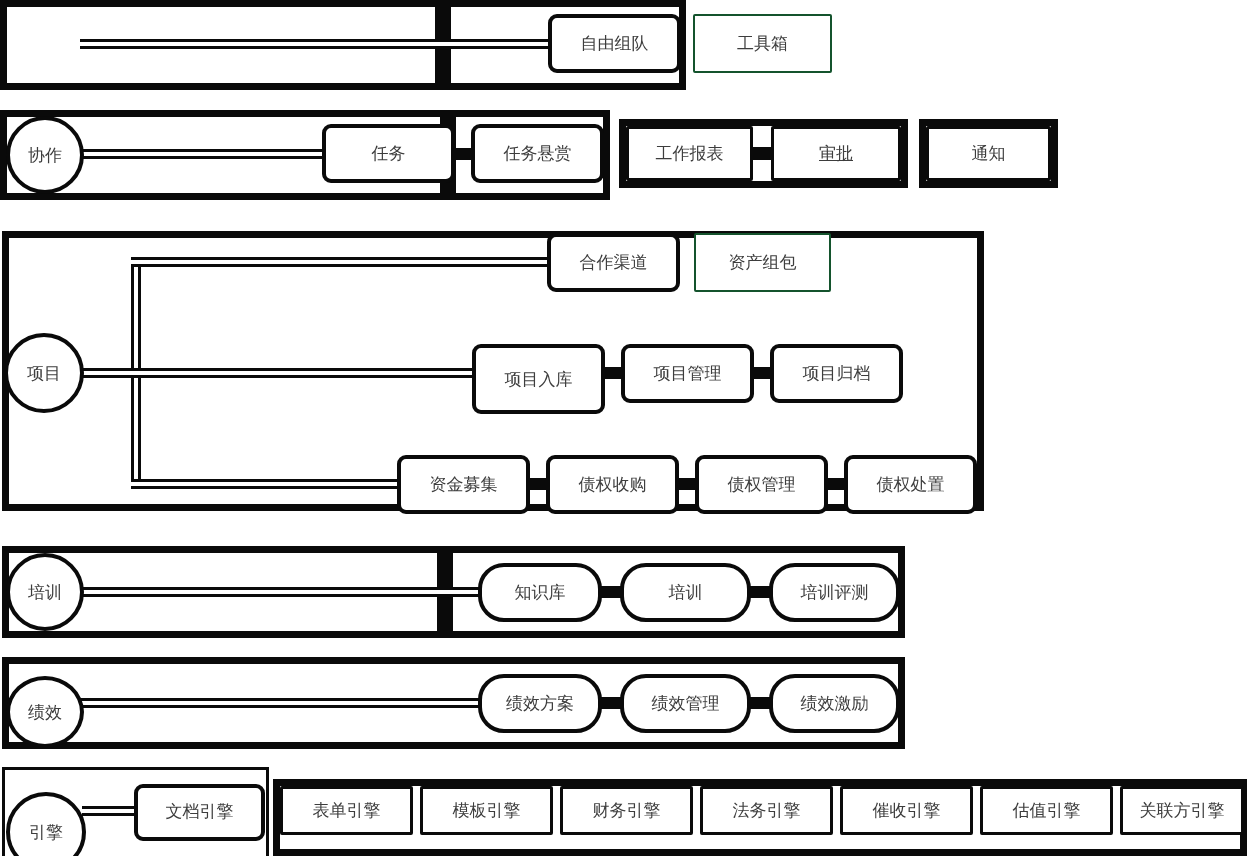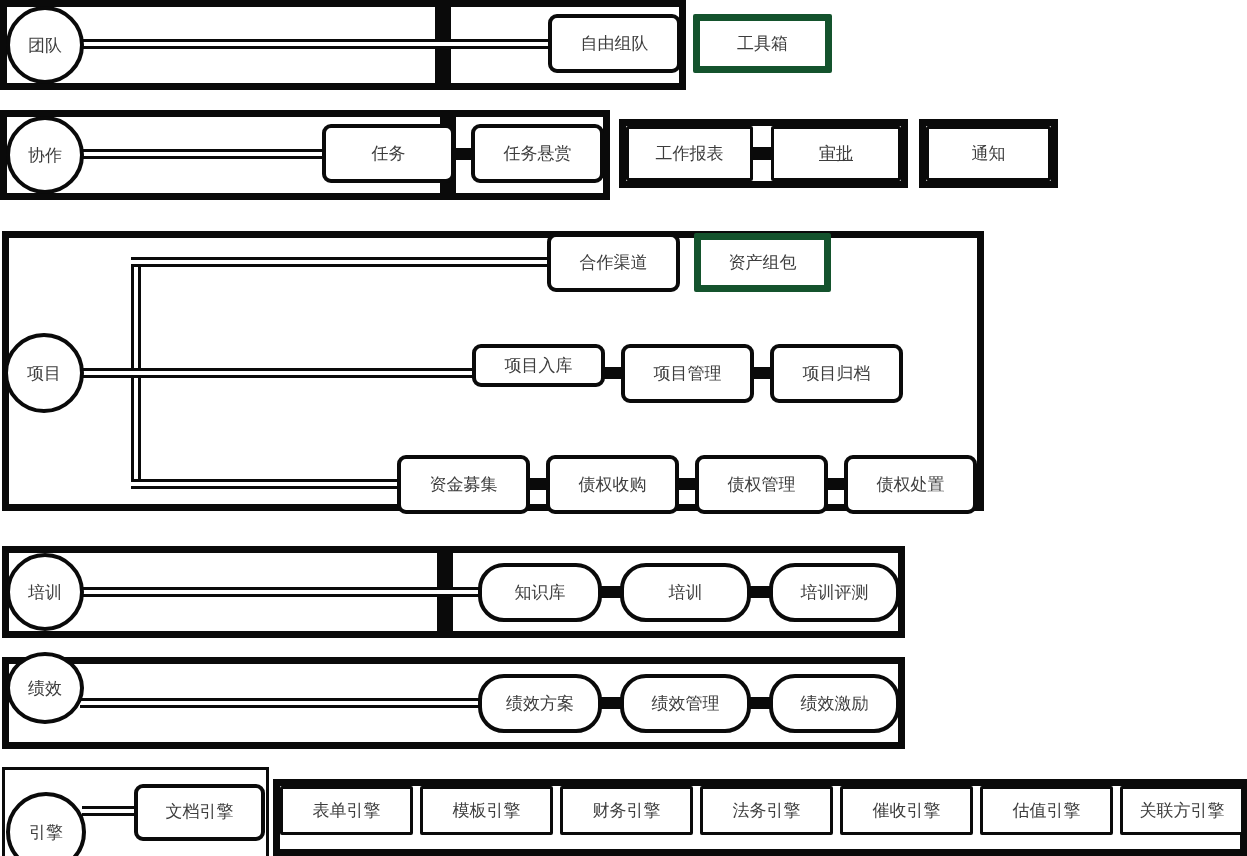--- a/index.html
+++ b/index.html
@@ -37,21 +37,21 @@
     justify-content:center;
     font-size:17px;
     line-height:1;
     color:#3d3d3d;
     white-space:nowrap;
     z-index:6;
   }
   .node.pill{border-radius:26px;}
   .node.plain{border-width:3px;border-radius:2px;}
   .node.boxed{
-    border:7px solid #14532d;
+    border:2px solid #14532d;
     border-radius:2px;
     background:#fff;
     box-shadow:inset 0 0 0 3px #fff;
   }
 
   
   .circle{
     position:absolute;
     box-sizing:border-box;
     background:#ffffff;
@@ -107,21 +107,20 @@
     z-index:3;
   }
 </style>
 </head>
 <body>
 
 <div id="stage">
 
   <div class="group" style="left:0px;top:0px;width:686px;height:90px;"></div>
   <div class="sep" style="left:435px;top:0px;width:16px;height:90px;"></div>
-  <div class="circle" style="left:6px;top:6px;width:78px;height:78px;">团队</div>
   <div class="conn-h" style="left:80px;top:39px;width:475px;height:10px;"></div>
   <div class="node" style="left:548px;top:14px;width:133px;height:59px;">自由组队</div>
   <div class="node boxed" style="left:693px;top:14px;width:139px;height:59px;">工具箱</div>
 
   <div class="group" style="left:0px;top:110px;width:610px;height:90px;"></div>
   <div class="sep" style="left:440px;top:110px;width:16px;height:90px;"></div>
   <div class="circle" style="left:6px;top:116px;width:78px;height:78px;">协作</div>
   <div class="conn-h" style="left:80px;top:149px;width:250px;height:10px;"></div>
   <div class="node" style="left:322px;top:124px;width:133px;height:59px;">任务</div>
   <div class="hlink" style="left:452px;top:148px;width:22px;height:12px;"></div>
@@ -145,21 +144,21 @@
 
   <div class="conn-h" style="left:131px;top:257px;width:420px;height:10px;"></div>
 
   <div class="conn-h" style="left:131px;top:368px;width:348px;height:10px;"></div>
 
   <div class="conn-h" style="left:131px;top:479px;width:272px;height:10px;"></div>
 
   <div class="node" style="left:547px;top:233px;width:133px;height:59px;">合作渠道</div>
   <div class="node boxed" style="left:694px;top:233px;width:137px;height:59px;text-align:right;">资产组包</div>
 
-  <div class="node" style="left:472px;top:344px;width:133px;height:43px;">项目入库</div>
+  <div class="node" style="left:472px;top:344px;width:133px;height:70px;">项目入库</div>
   <div class="hlink" style="left:602px;top:367px;width:22px;height:12px;"></div>
   <div class="node" style="left:621px;top:344px;width:133px;height:59px;">项目管理</div>
   <div class="hlink" style="left:751px;top:367px;width:22px;height:12px;"></div>
   <div class="node" style="left:770px;top:344px;width:133px;height:59px;">项目归档</div>
 
   <div class="node" style="left:397px;top:455px;width:133px;height:59px;">资金募集</div>
   <div class="hlink" style="left:527px;top:478px;width:22px;height:12px;"></div>
   <div class="node" style="left:546px;top:455px;width:133px;height:59px;">债权收购</div>
   <div class="hlink" style="left:676px;top:478px;width:22px;height:12px;"></div>
   <div class="node" style="left:695px;top:455px;width:133px;height:59px;">债权管理</div>
@@ -170,21 +169,21 @@
   <div class="sep" style="left:437px;top:546px;width:16px;height:92px;"></div>
   <div class="circle" style="left:6px;top:553px;width:78px;height:78px;">培训</div>
   <div class="conn-h" style="left:80px;top:587px;width:406px;height:10px;"></div>
   <div class="node pill" style="left:478px;top:563px;width:124px;height:59px;">知识库</div>
   <div class="hlink" style="left:599px;top:586px;width:24px;height:12px;"></div>
   <div class="node pill" style="left:620px;top:563px;width:131px;height:59px;">培训</div>
   <div class="hlink" style="left:748px;top:586px;width:24px;height:12px;"></div>
   <div class="node pill" style="left:769px;top:563px;width:131px;height:59px;">培训评测</div>
 
   <div class="group" style="left:2px;top:657px;width:903px;height:92px;"></div>
-  <div class="circle" style="left:6px;top:652px;width:78px;height:72px;">绩效</div>
+  <div class="circle" style="left:6px;top:676px;width:78px;height:72px;">绩效</div>
   <div class="conn-h" style="left:80px;top:698px;width:406px;height:10px;"></div>
   <div class="node pill" style="left:478px;top:674px;width:124px;height:59px;">绩效方案</div>
   <div class="hlink" style="left:599px;top:697px;width:24px;height:12px;"></div>
   <div class="node pill" style="left:620px;top:674px;width:131px;height:59px;">绩效管理</div>
   <div class="hlink" style="left:748px;top:697px;width:24px;height:12px;"></div>
   <div class="node pill" style="left:769px;top:674px;width:131px;height:59px;">绩效激励</div>
 
   <div class="group thin" style="left:2px;top:767px;width:267px;height:96px;"></div>
   <div class="circle" style="left:6px;top:792px;width:80px;height:80px;">引擎</div>
   <div class="conn-h" style="left:82px;top:806px;width:56px;height:10px;"></div>

